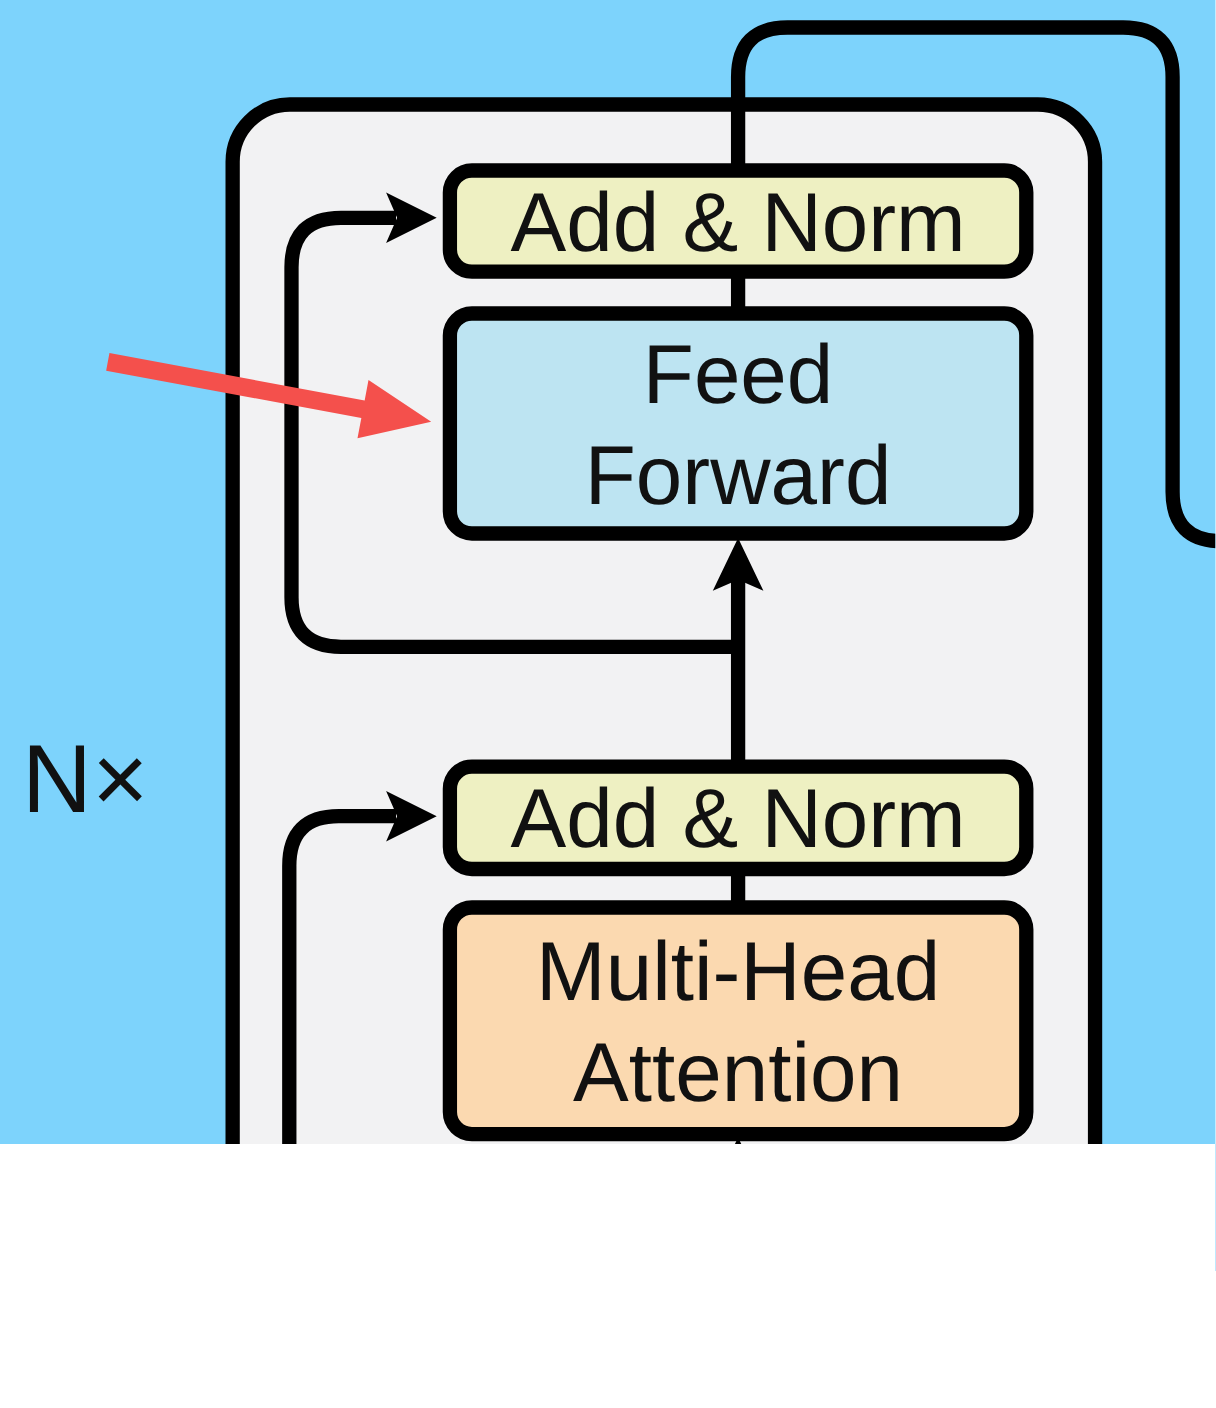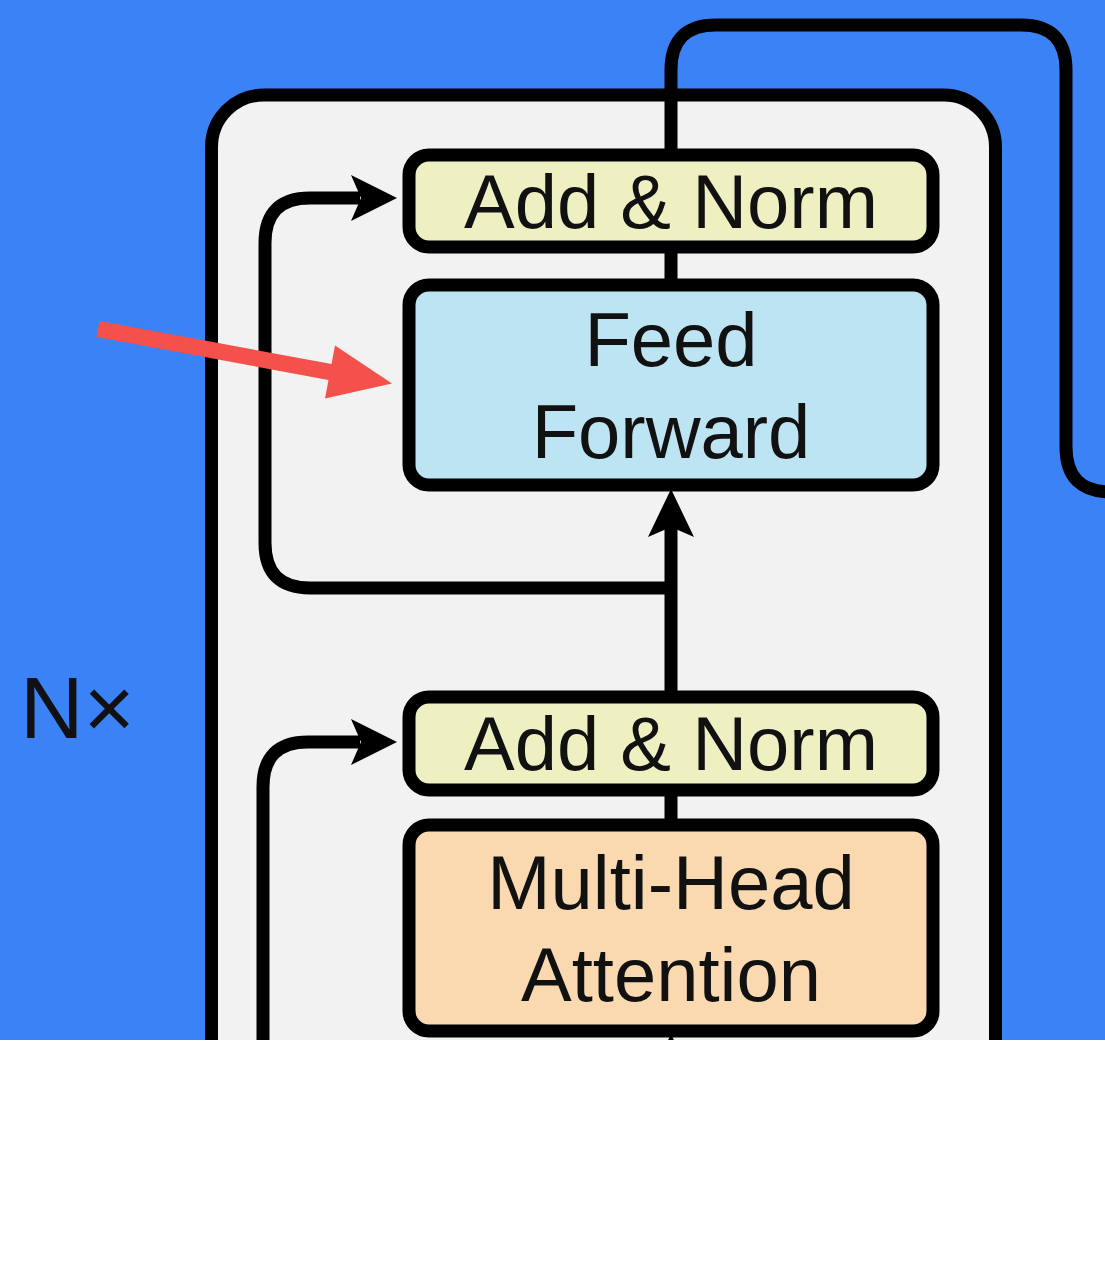--- a/index.html
+++ b/index.html
@@ -1,16 +1,16 @@
 <!DOCTYPE html>
 <html><head>
 <meta charset="utf-8">
 <style>
   html,body{margin:0;padding:0;background:#ffffff;}
-  .stage{position:relative;width:1105px;height:1040px;background:#3b82f6;overflow:hidden;
+  .stage{position:relative;width:1105px;height:1040px;background:#7dd3fc;overflow:hidden;
          font-family:"Liberation Sans", sans-serif;}
   svg{position:absolute;left:0;top:0;}
   .flow{stroke:#000;stroke-width:13;fill:none;}
   .boxoutline{stroke:#000;stroke-width:13;}
   .ah{fill:#000;stroke:none;}
   .boxlabel{font-family:"Liberation Sans", sans-serif;font-size:76px;font-weight:300;
             fill:#111;text-anchor:middle;letter-spacing:0px;}
   .nlabel{font-family:"Liberation Sans", sans-serif;font-size:88px;font-weight:300;fill:#111;}
 </style>
 </head>

